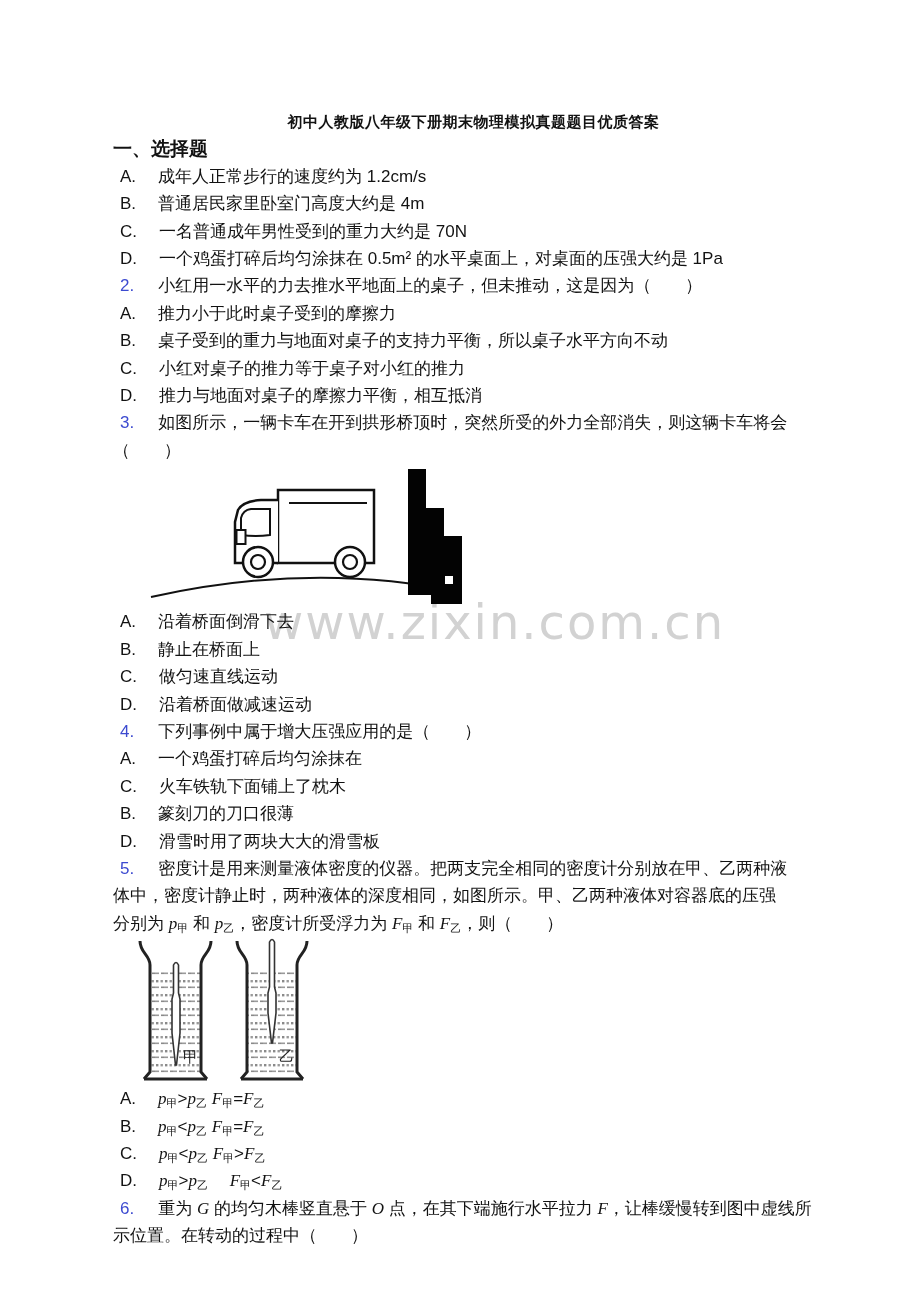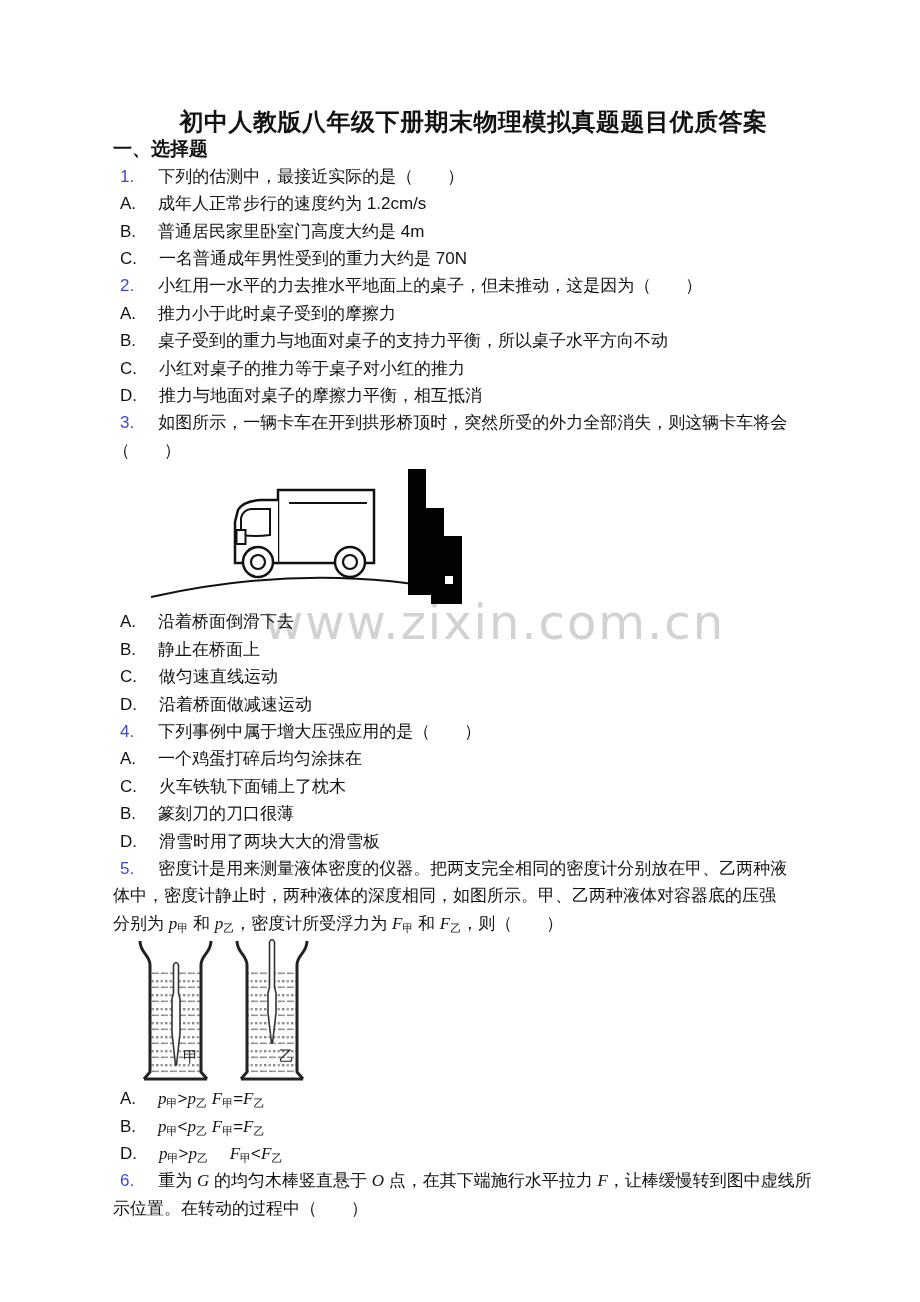--- a/index.html
+++ b/index.html
@@ -8,21 +8,21 @@
     overflow:hidden; font-family:"Liberation Sans","DejaVu Sans",sans-serif;
     color:#121212;
   }
   .watermark {
     position:absolute; left:264px; top:594px; z-index:1;
     font-size:48px; letter-spacing:2px; color:#d2d2d2;
     font-family:"DejaVu Sans",sans-serif; white-space:nowrap;
   }
   .content { position:relative; z-index:2; padding:108px 86px 0 113px; }
   .title {
-    margin:0; font-size:24px; font-weight:bold; text-align:center;
+    margin:0; font-size:15px; font-weight:bold; text-align:center;
     line-height:27.4px; letter-spacing:0.5px;
   }
   .section { margin:0; font-size:19px; font-weight:bold; line-height:27.4px; }
   p.q, p.opt { margin:0; font-size:17px; line-height:27.4px; text-indent:7px; }
   .qnum { color:#3c4ad0; margin-right:24px; }
   .olabel { margin-right:22px; }
   .optrow { display:flex;flex-direction:column; }
   .optrow p.opt { text-indent:7px; }
   .optrow .col1 { width:335px; flex:none; }
   .optrow .col2 { flex:1; }
@@ -37,24 +37,24 @@
 
 <div class="page">
 
   <div class="watermark">www.zixin.com.cn</div>
 
   <div class="content">
 
     <h1 class="title">初中人教版八年级下册期末物理模拟真题题目优质答案</h1>
     <h2 class="section">一、选择题</h2>
 
-    <p class="q"><span class="qnum">1.</span><span>下列的估测中，最接近实际的是（　　）</span></p>
     <p class="opt"><span class="olabel">A.</span><span>成年人正常步行的速度约为 1.2cm/s</span></p>
     <p class="opt"><span class="olabel">B.</span><span>普通居民家里卧室门高度大约是 4m</span></p>
     <p class="opt"><span class="olabel">C.</span><span>一名普通成年男性受到的重力大约是 70N</span></p>
+    <p class="opt"><span class="olabel">D.</span><span>一个鸡蛋打碎后均匀涂抹在 0.5m² 的水平桌面上，对桌面的压强大约是 1Pa</span></p>
 
     <p class="q"><span class="qnum">2.</span><span>小红用一水平的力去推水平地面上的桌子，但未推动，这是因为（　　）</span></p>
     <p class="opt"><span class="olabel">A.</span><span>推力小于此时桌子受到的摩擦力</span></p>
     <p class="opt"><span class="olabel">B.</span><span>桌子受到的重力与地面对桌子的支持力平衡，所以桌子水平方向不动</span></p>
     <p class="opt"><span class="olabel">C.</span><span>小红对桌子的推力等于桌子对小红的推力</span></p>
     <p class="opt"><span class="olabel">D.</span><span>推力与地面对桌子的摩擦力平衡，相互抵消</span></p>
 
     <p class="q"><span class="qnum">3.</span><span>如图所示，一辆卡车在开到拱形桥顶时，突然所受的外力全部消失，则这辆卡车将会<br>（　　）</span></p>
 
     <div class="fig-truck">
@@ -122,19 +122,20 @@
         <path d="M 132.5 7 Q 135 2 137.5 7 L 137.5 52 L 139 58 L 139 78 L 135.5 108 L 134.5 108 L 131 78 L 131 58 L 132.5 52 Z" fill="#fff" stroke="#333" stroke-width="1.6"></path>
         <text x="142" y="126" font-size="15" fill="#222">乙</text>
       </svg>
     </div>
 
     <div class="optrow">
       <p class="opt col1"><span class="olabel">A.</span><span><i>p</i><sub>甲</sub>&gt;<i>p</i><sub>乙</sub> <i>F</i><sub>甲</sub>=<i>F</i><sub>乙</sub></span></p>
       <p class="opt col2"><span class="olabel">B.</span><span><i>p</i><sub>甲</sub>&lt;<i>p</i><sub>乙</sub> <i>F</i><sub>甲</sub>=<i>F</i><sub>乙</sub></span></p>
     </div>
     <div class="optrow">
+      <p class="opt col1"><span class="olabel">C.</span><span><i>p</i><sub>甲</sub>&lt;<i>p</i><sub>乙</sub> <i>F</i><sub>甲</sub>&gt;<i>F</i><sub>乙</sub></span></p>
       <p class="opt col2"><span class="olabel">D.</span><span><i>p</i><sub>甲</sub>&gt;<i>p</i><sub>乙</sub>　 <i>F</i><sub>甲</sub>&lt;<i>F</i><sub>乙</sub></span></p>
     </div>
 
     <p class="q"><span class="qnum">6.</span><span>重为 <i>G</i> 的均匀木棒竖直悬于 <i>O</i> 点，在其下端施行水平拉力 <i>F</i>，让棒缓慢转到图中虚线所<br>示位置。在转动的过程中（　　）</span></p>
 
   </div>
 </div>
 
 </body></html>

